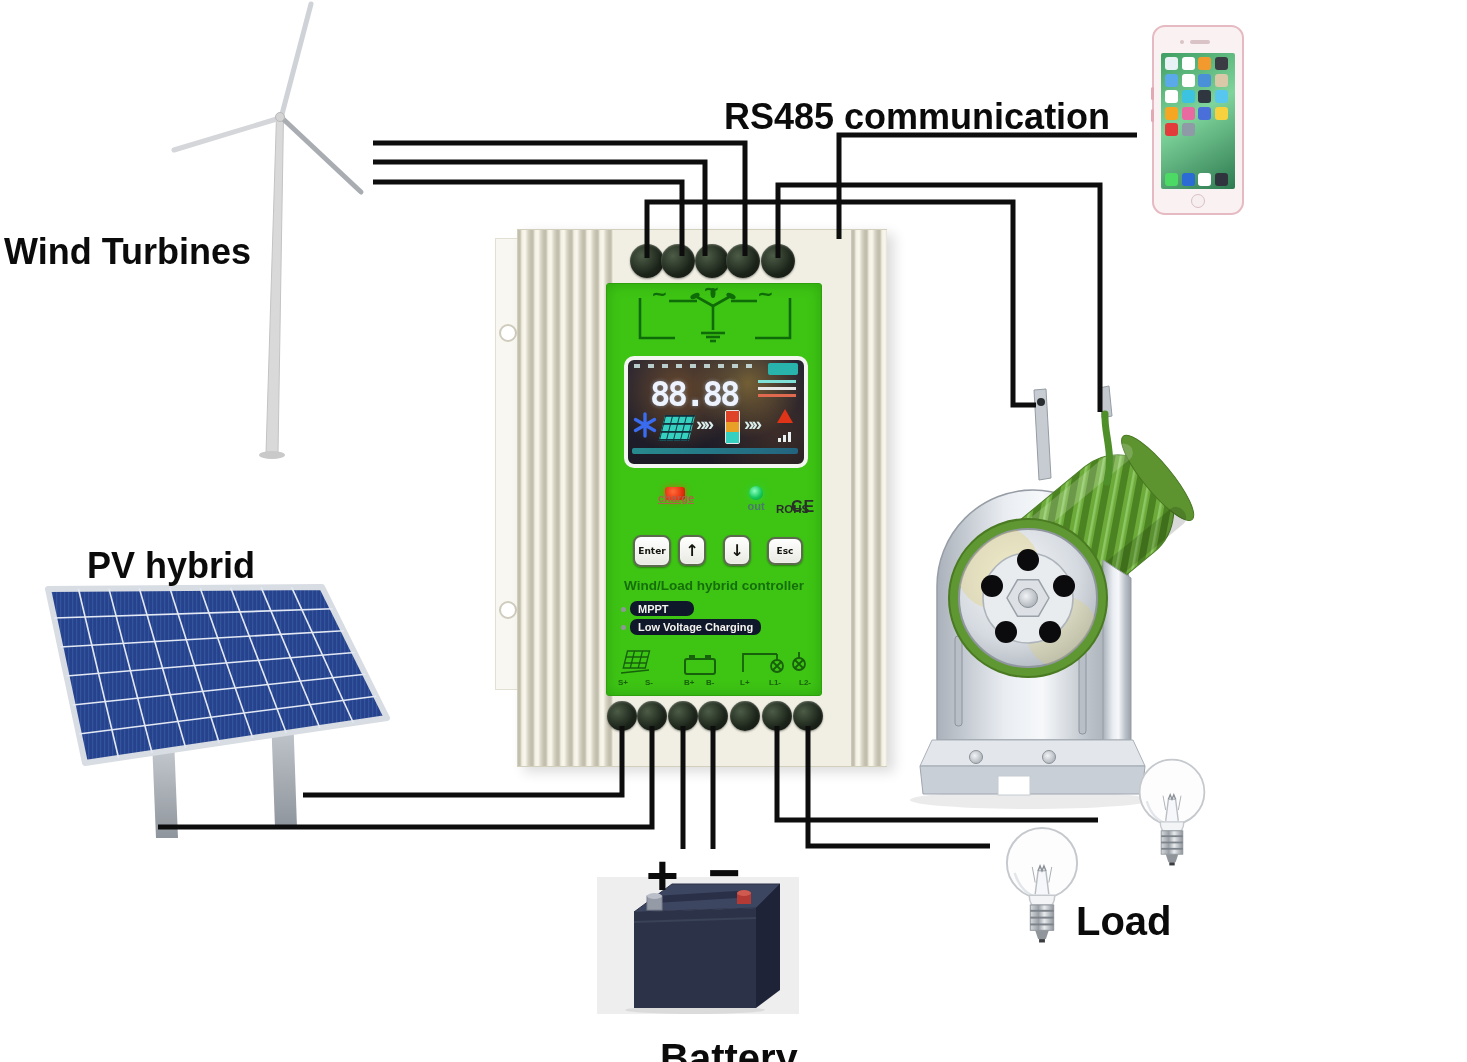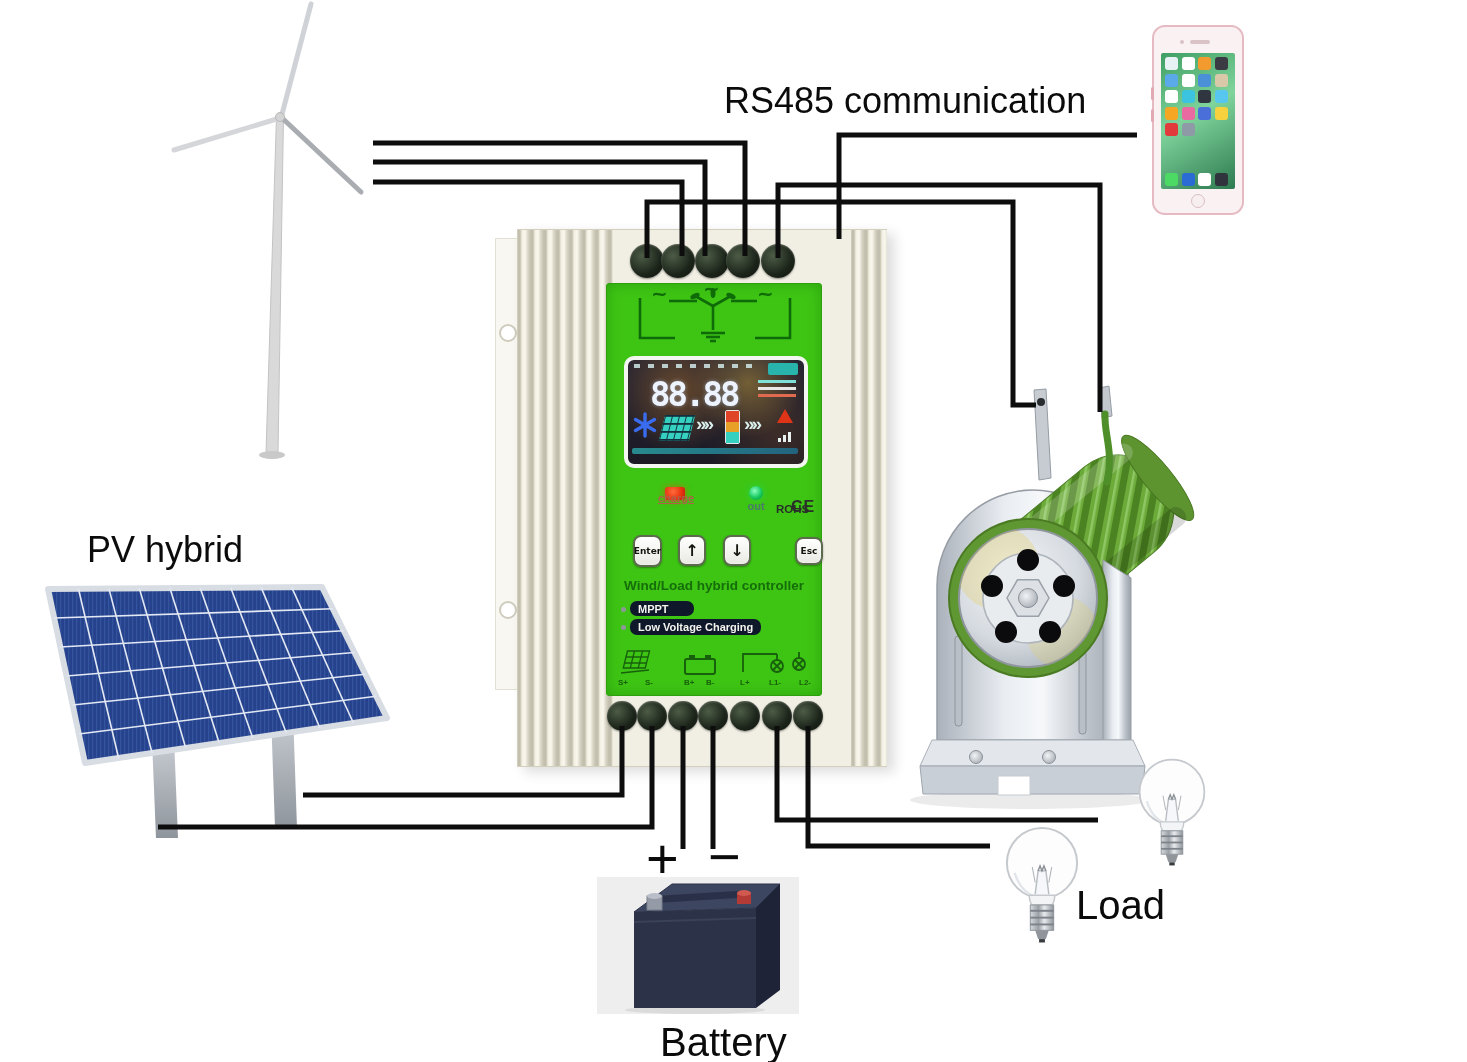--- a/index.html
+++ b/index.html
@@ -1,19 +1,19 @@
 <!DOCTYPE html>
 <html><head>
 <meta charset="utf-8">
 <style>
   html,body{margin:0;padding:0;background:#fff;}
   #canvas{position:relative;width:1467px;height:1062px;background:#ffffff;overflow:hidden;
           font-family:"Liberation Sans",sans-serif;color:#0b0b0b;}
   .abs{position:absolute;}
-  .dlabel{position:absolute;z-index:50;font-weight:normal;color:#0b0b0b;white-space:nowrap;}
+  .dlabel{position:absolute;z-index:50;font-weight:bold;color:#0b0b0b;white-space:nowrap;margin-top:16px;}
 
   
   #controller{left:495px;top:225px;width:400px;height:545px;z-index:20;}
   .flange{left:0;top:13px;width:22px;height:450px;background:#f8f7f2;border:1px solid #e2dfd3;}
   .flange-hole{position:absolute;left:3px;width:14px;height:14px;border-radius:50%;
                background:#ffffff;border:2px solid #cfccbe;}
   .ctl-body{left:22px;top:4px;width:368px;height:536px;background:#edebde;border:1px solid #d2cfbd;
             box-shadow:7px 5px 12px rgba(0,0,0,.14);}
   .fins{position:absolute;top:0;height:100%;
         background:repeating-linear-gradient(90deg,#c3bfae 0 2px,#f2efe2 4px,#faf8ee 7px,#d9d5c6 10px,#c3bfae 13px);}
@@ -219,24 +219,24 @@
         <div class="lcd-strip"></div>
       </div>
 
       <div class="led-red"></div>
       <div class="led-label" style="left:46px;top:208px;width:46px;text-align:center;color:#b0604a;text-decoration:underline;">charge</div>
       <div class="led-green"></div>
       <div class="led-label" style="left:135px;top:216px;width:28px;text-align:center;color:#4a7a6e;">out</div>
       <div class="ce-mark">CE</div>
       <div class="rohs-mark">ROHS</div>
 
-      <div class="btn" style="left:26px;width:29px;height:32px;font-size:9px;">Enter</div>
+      <div class="btn" style="left:26px;width:38px;height:32px;font-size:9px;">Enter</div>
       <div class="btn" style="left:71px;width:28px;height:31px;font-size:16px;">↑</div>
       <div class="btn" style="left:116px;width:28px;height:31px;font-size:16px;">↓</div>
-      <div class="btn" style="left:160px;top:253px;width:28px;height:28px;font-size:9px;margin-left:28px;">Esc</div>
+      <div class="btn" style="left:160px;top:253px;width:36px;height:28px;font-size:9px;">Esc</div>
 
       <div class="ctl-title">Wind/Load hybrid controller</div>
       <span class="feat-dot" style="top:323px;"></span>
       <div class="feat-bar" style="top:317px;height:15px;min-width:48px;">MPPT</div>
       <span class="feat-dot" style="top:341px;"></span>
       <div class="feat-bar" style="top:335px;height:16px;">Low Voltage Charging</div>
 
       <svg class="gp-icon" style="left:12px;top:365px;" width="34" height="27" viewBox="0 0 34 27">
         <g transform="skewX(-14) translate(8,0)" stroke="#17600c" stroke-width="1.4" fill="none">
           <rect x="1" y="2" width="22" height="17"></rect>
@@ -436,19 +436,20 @@
       <path d="M 839 239 V 135 H 1137"></path>
       <path d="M 622 726 V 795 H 303"></path>
       <path d="M 652 726 V 827 H 158"></path>
       <path d="M 683 726 V 849"></path>
       <path d="M 713 726 V 849"></path>
       <path d="M 777 726 V 820 H 1098"></path>
       <path d="M 808 726 V 846 H 990"></path>
     </g>
   </svg>
 
+  <div class="dlabel" style="left:4px;top:215px;font-size:36px;">Wind Turbines</div>
   <div class="dlabel" style="left:724px;top:80px;font-size:36px;">RS485 communication</div>
   <div class="dlabel" style="left:87px;top:529px;font-size:36px;">PV hybrid</div>
   <div class="dlabel" style="left:1076px;top:883px;font-size:40px;">Load</div>
   <div class="dlabel" style="left:660px;top:1020px;font-size:40px;">Battery</div>
   <div class="dlabel" style="left:646px;top:831px;font-size:56px;line-height:1;">+</div>
   <div class="dlabel" style="left:708px;top:829px;font-size:56px;line-height:1;">−</div>
 </div>
 
 </body></html>

